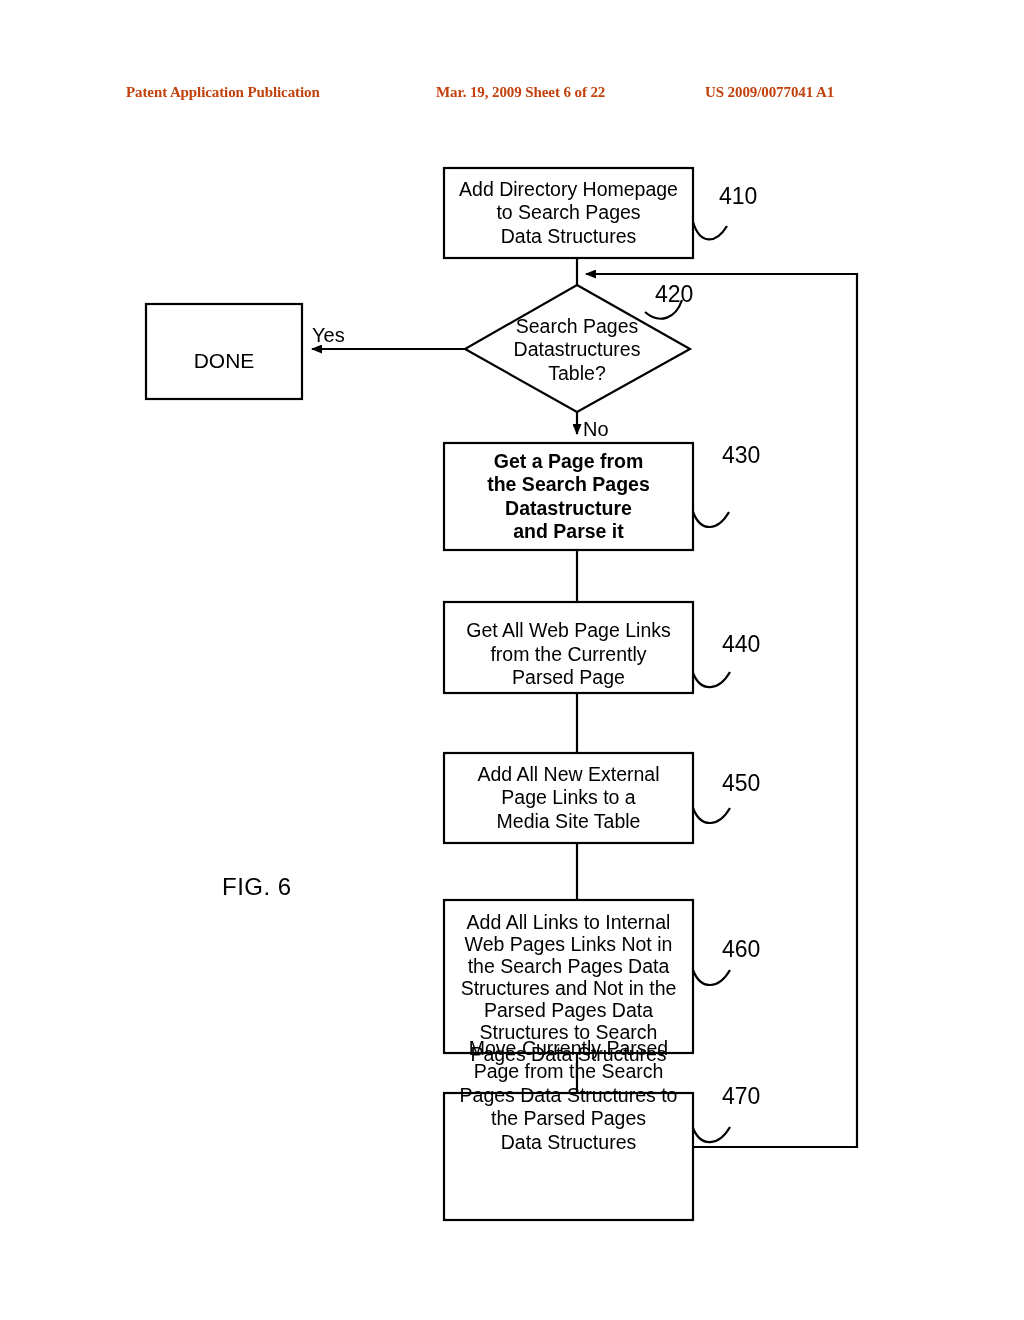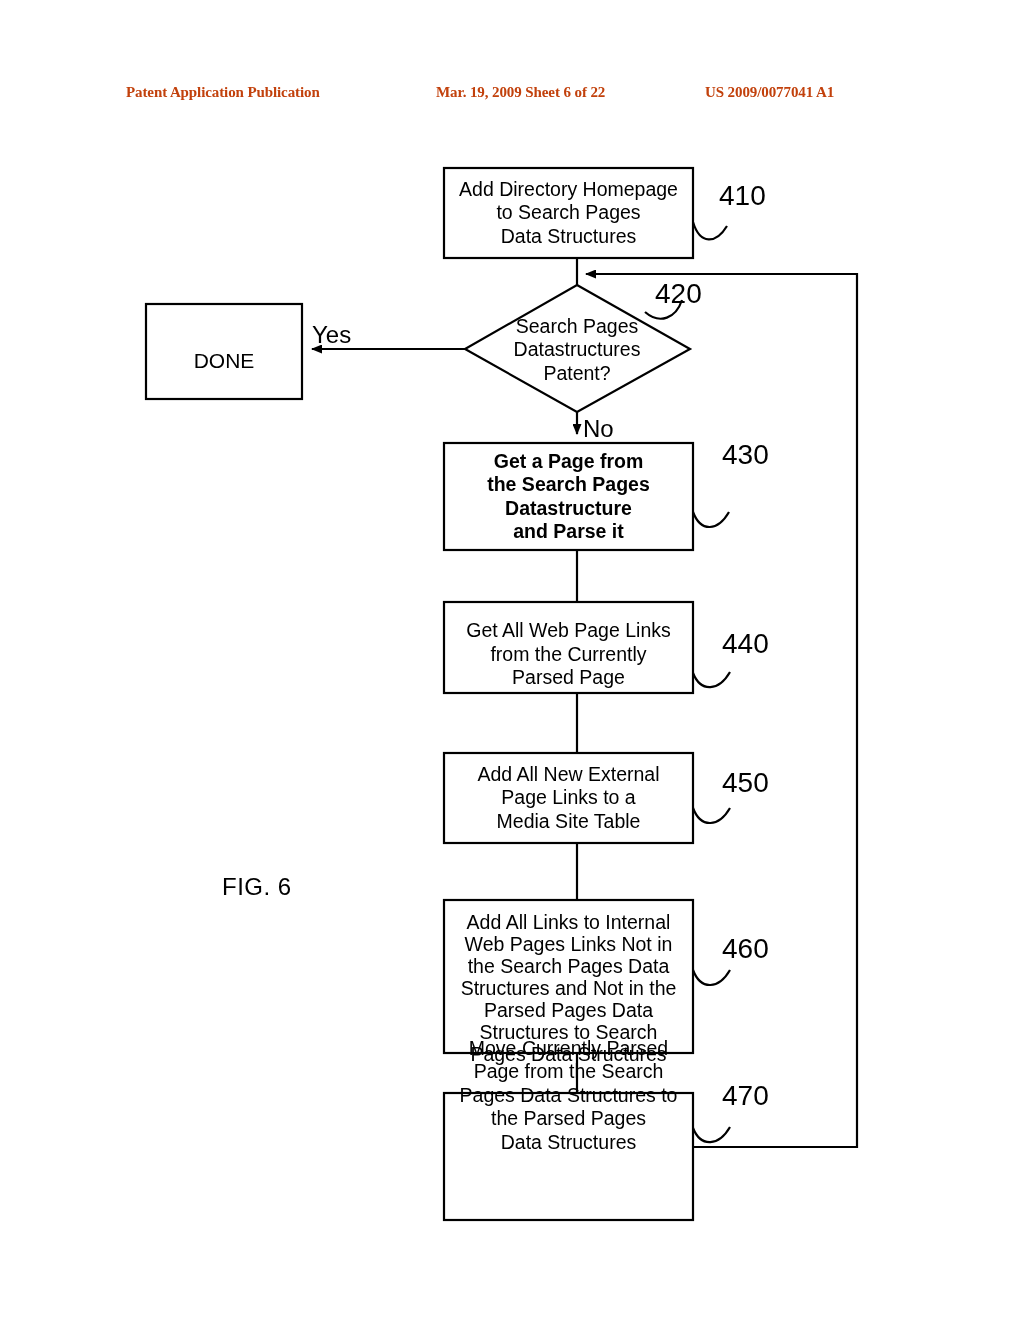--- a/index.html
+++ b/index.html
@@ -78,30 +78,30 @@
     font-size: 19.5px;
     line-height: 23.5px;
     color: #000;
     white-space: pre-line;
     letter-spacing: 0px;
   }
 
   .ref-num {
     position: absolute;
     font-family: "Liberation Sans", sans-serif;
-    font-size: 28px;
+    font-size: 23px;
     line-height: 22px;
     color: #000;
     white-space: nowrap;
   }
 
   .edge-label {
     position: absolute;
     font-family: "Liberation Sans", sans-serif;
-    font-size: 24px;
+    font-size: 20px;
     line-height: 20px;
     color: #000;
     white-space: nowrap;
   }
 
   #fig-label {
     position: absolute;
     left: 222px;
     top: 867px;
     font-family: "Liberation Sans", sans-serif;
@@ -182,21 +182,21 @@
       <path d="M693,1128 C701,1148 719,1146 730,1127"></path>
     </g>
   </svg>
 
   <div class="node-text" style="left:444px; top:168px; width:249px; height:90px;">Add Directory Homepage
 to Search Pages
 Data Structures</div>
 
   <div class="node-text" style="left:465px; top:310px; width:224px; height:80px;">Search Pages
 Datastructures
-Patent?</div>
+Table?</div>
 
   <div class="node-text" style="left:444px; top:443px; width:249px; height:107px;font-weight:bold;">Get a Page from
 the Search Pages
 Datastructure
 and Parse it</div>
 
   <div class="node-text" style="left:444px; top:602px; width:249px; height:105px;">Get All Web Page Links
 from the Currently
 Parsed Page</div>
 

